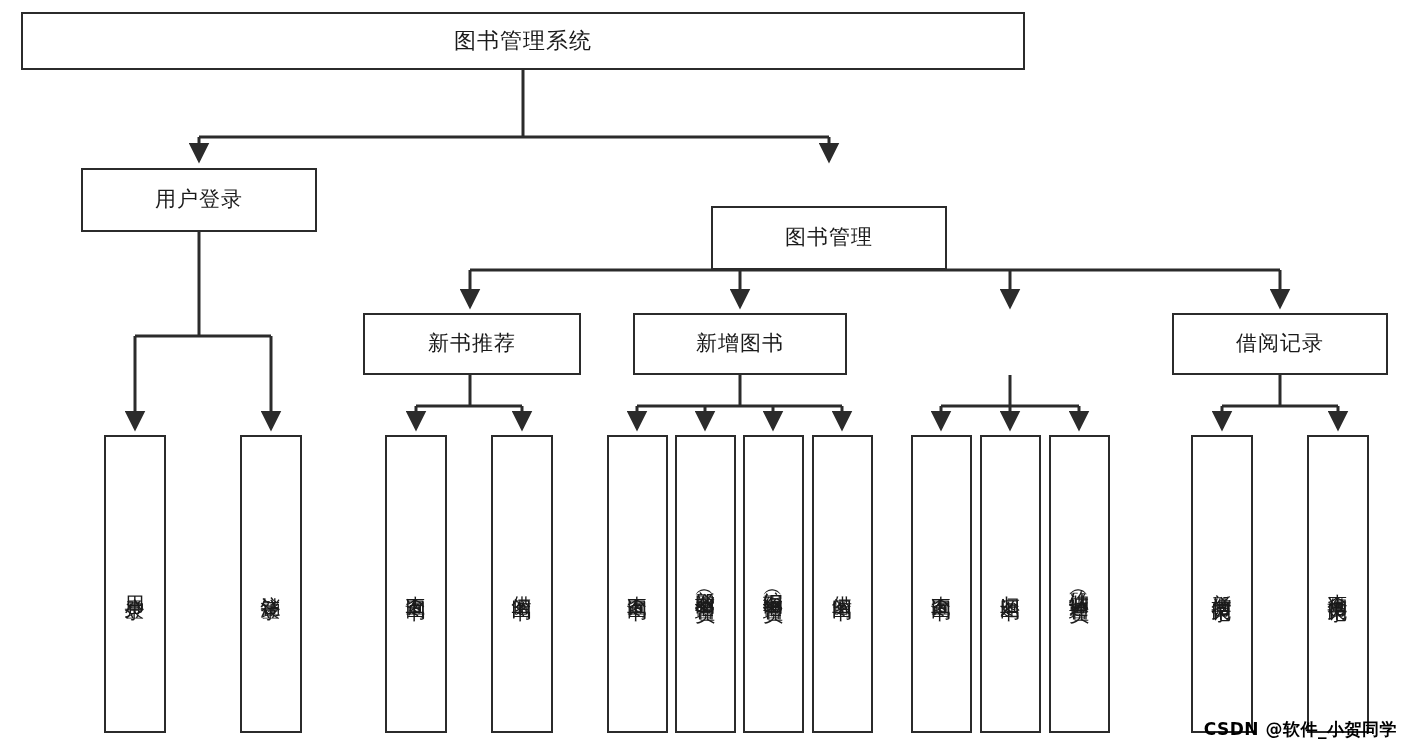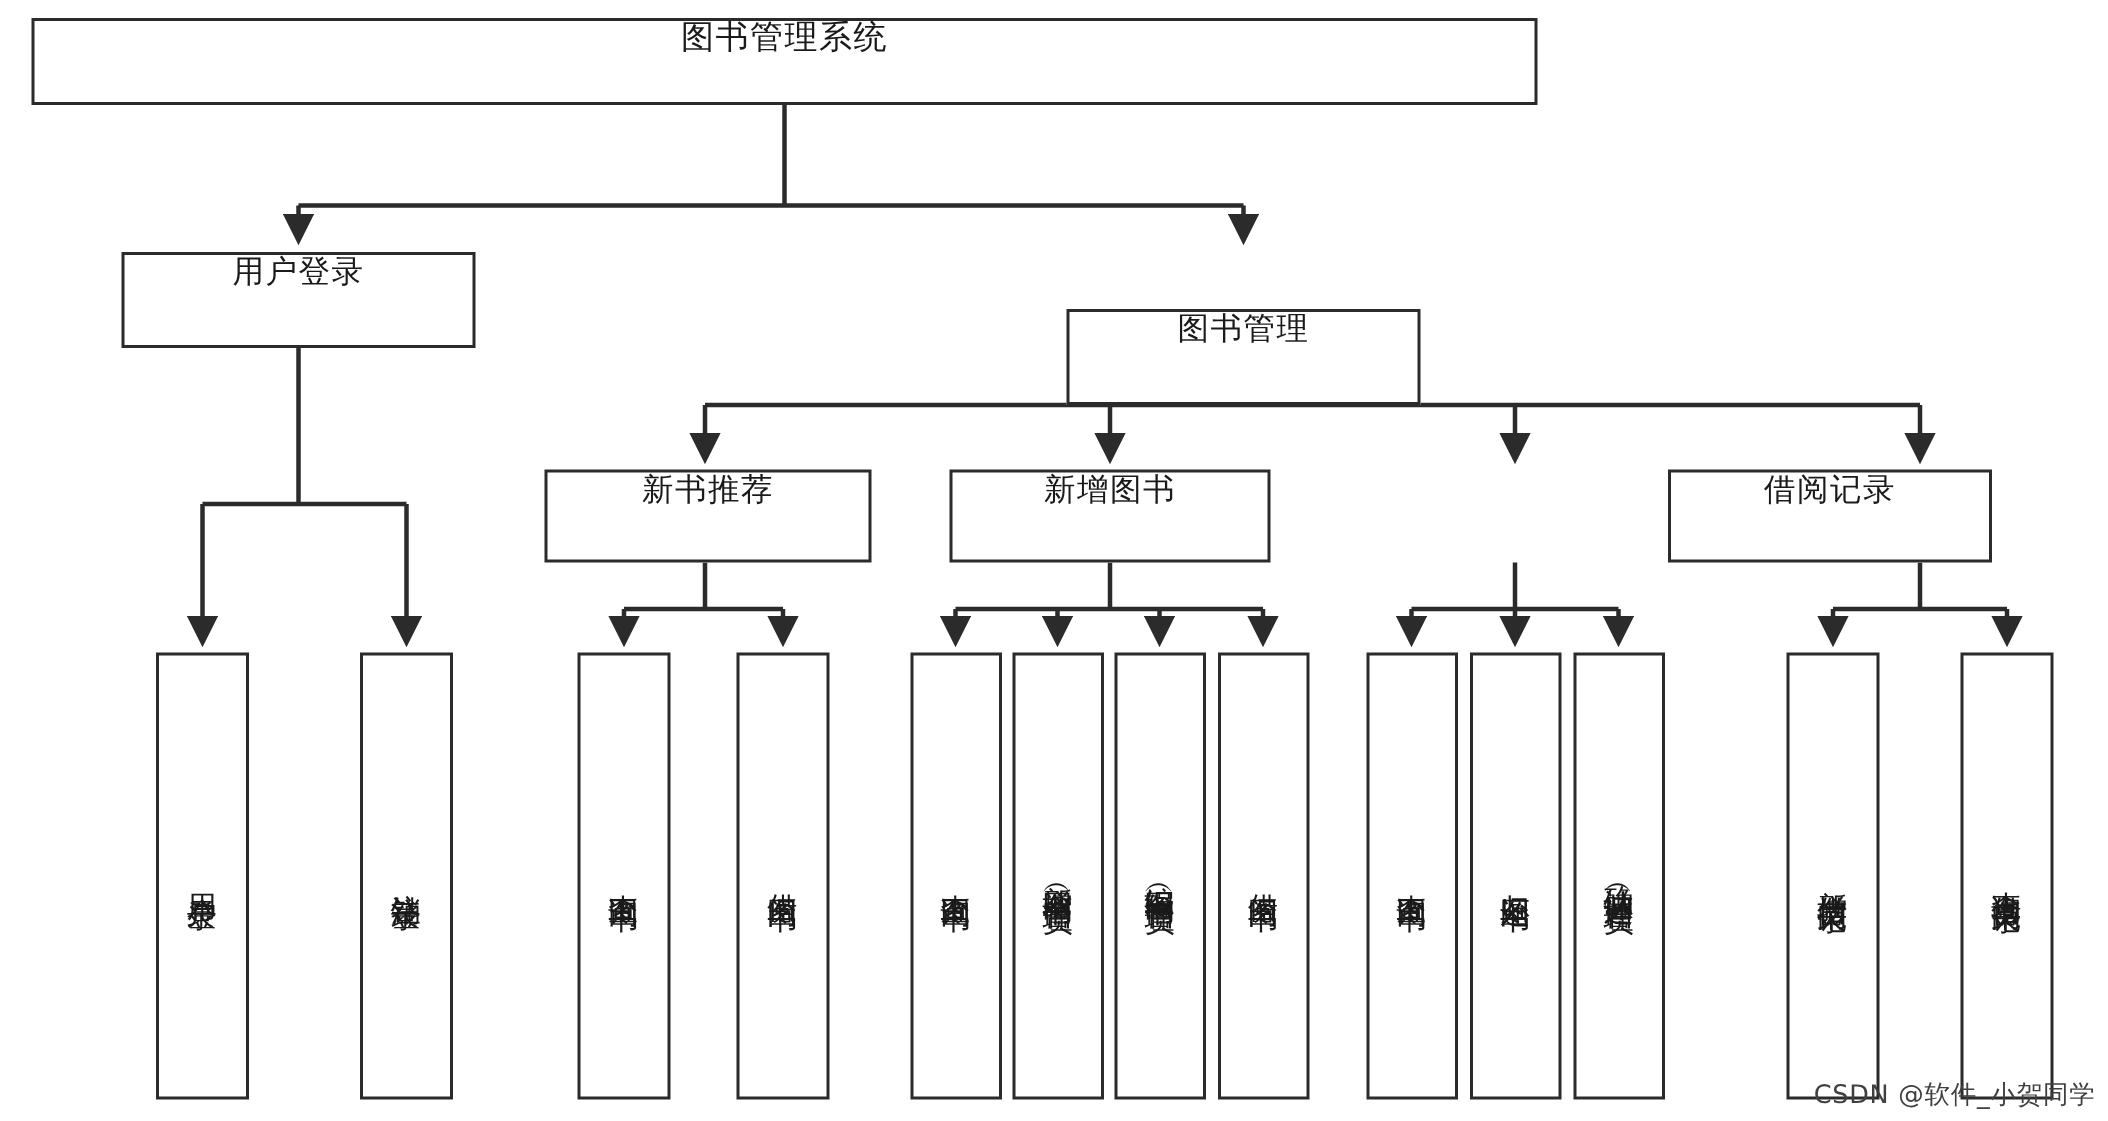--- a/index.html
+++ b/index.html
@@ -25,20 +25,21 @@
     top: 0;
     width: 1405px;
     height: 747px;
   }
   .node {
     position: absolute;
     box-sizing: border-box;
     border: 2px solid #2b2b2b;
     background: #ffffff;
     display: flex;
+    align-items: center;
     justify-content: center;
     color: #1a1a1a;
   }
   .node-h {
     font-size: 21px;
     letter-spacing: 1px;
     line-height: 1.1;
   }
   .node-root {
     font-size: 22px;
@@ -56,24 +57,25 @@
   .node-v .vtext {
     writing-mode: vertical-rl;
     text-orientation: upright;
     display: block;
   }
   .watermark {
     position: absolute;
     right: 8px;
     bottom: 6px;
     font-size: 17px;
-    color: #404040;
+    color: #000000;
     letter-spacing: 0.5px;
     white-space: nowrap;
     pointer-events: none;
+    font-weight: bold;
   }
 </style>
 </head>
 <body>
 
 <div id="diagram-root">
 
   <svg class="connectors" viewBox="0 0 1405 747" xmlns="http://www.w3.org/2000/svg">
     <defs>
       <marker id="arrow" viewBox="0 0 12 12" refX="10" refY="6" markerWidth="7" markerHeight="7" orient="auto-start-reverse">
@@ -137,21 +139,21 @@
   <div class="node node-h" style="left:711px; top:168px; width:236px; height:64px;margin-top:38px;">
     <span>图书管理</span>
   </div>
 
   <div class="node node-h" style="left:363px; top:313px; width:218px; height:62px;">
     <span>新书推荐</span>
   </div>
   <div class="node node-h" style="left:633px; top:313px; width:214px; height:62px;">
     <span>新增图书</span>
   </div>
-  <div class="node node-h" style="left:1112px; top:313px; width:216px; height:62px;">
+  <div class="node node-h" style="left:1172px; top:313px; width:216px; height:62px;">
     <span>借阅记录</span>
   </div>
 
   <div class="node node-v" style="left:104px; top:435px; width:62px; height:298px;">
     <span class="vtext">用户登录</span>
   </div>
   <div class="node node-v" style="left:240px; top:435px; width:62px; height:298px;">
     <span class="vtext">注销登录</span>
   </div>
 

